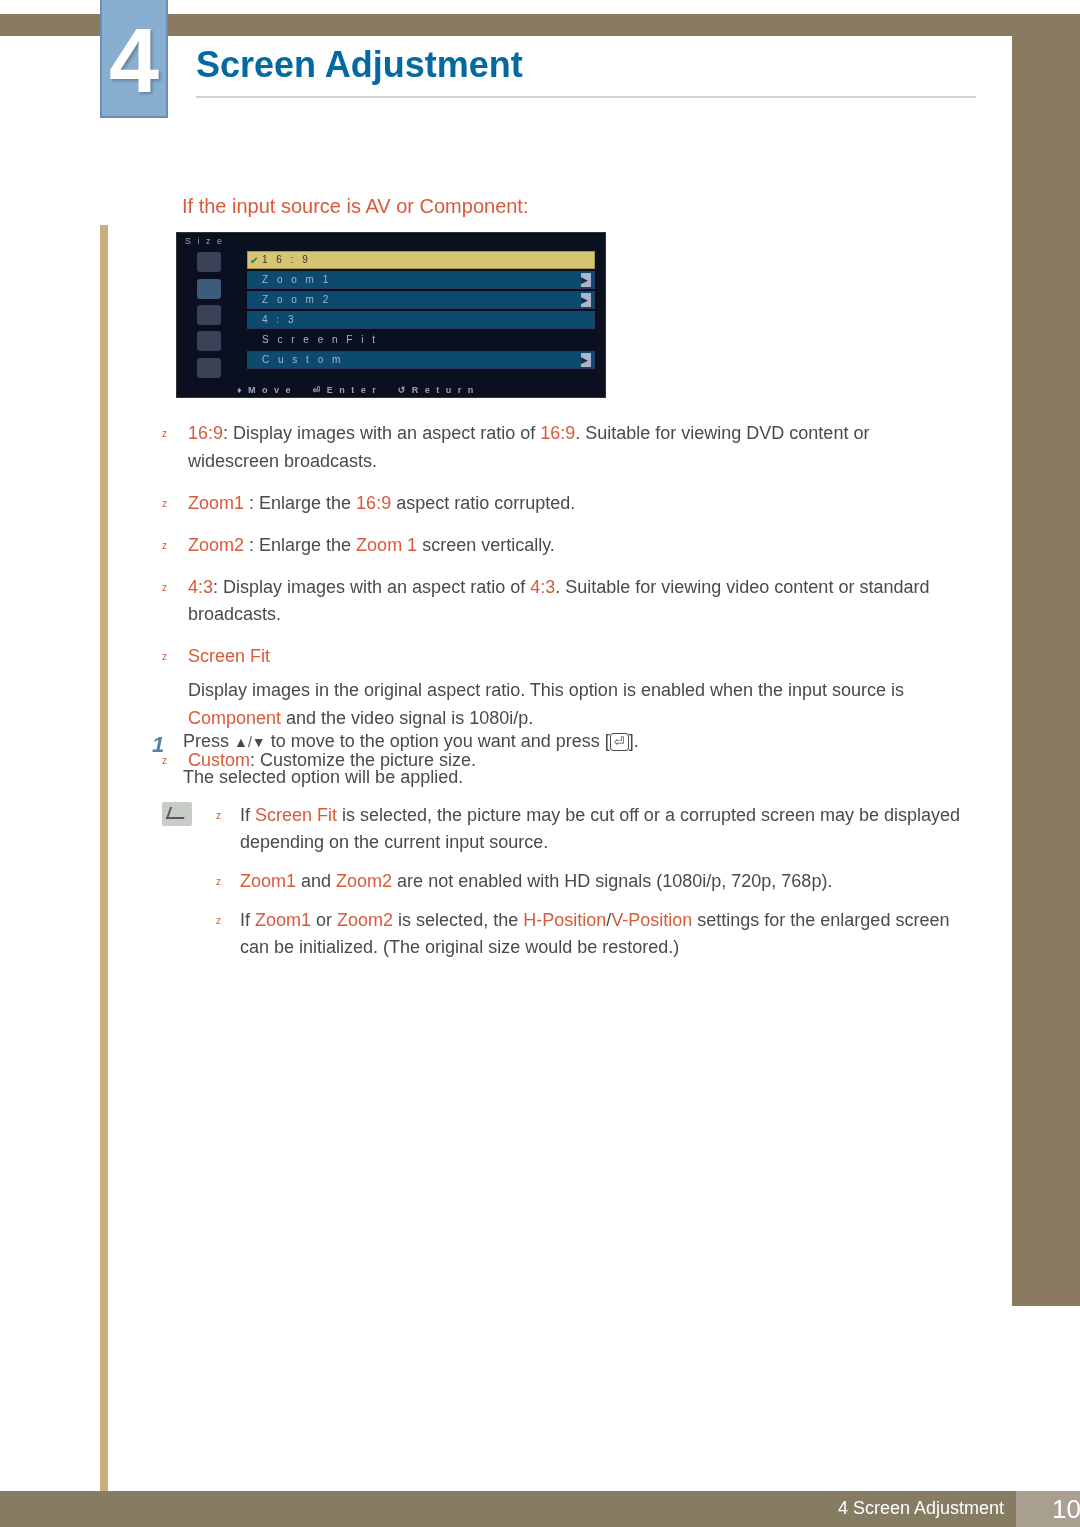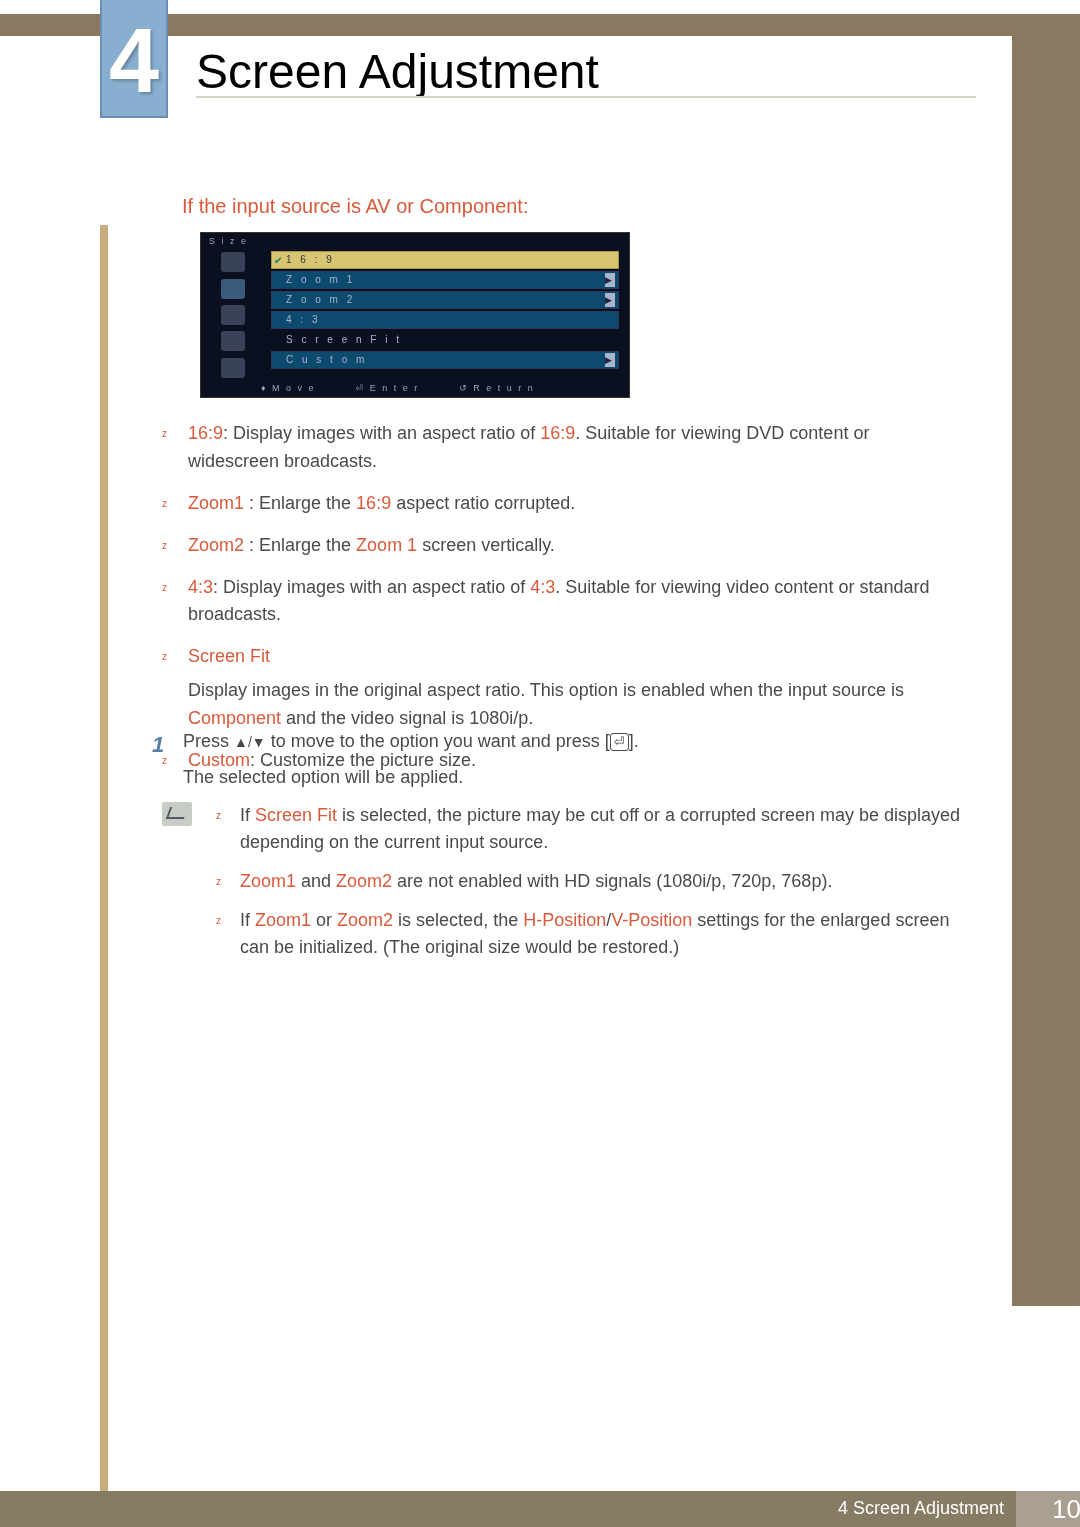--- a/index.html
+++ b/index.html
@@ -52,23 +52,23 @@
     color: #ffffff;
     text-shadow: 2px 2px 3px rgba(0,0,0,.25);
     line-height: 1;
     margin-top: 6px;
   }
 
   .chapter-title {
     position: absolute;
     top: 44px;
     left: 196px;
-    font-size: 48px;
-    color: #000000;
-    font-weight: 400;
+    font-size: 36px;
+    color: #0369a1;
+    font-weight: 700;
   }
 
   .chapter-underline {
     position: absolute;
     top: 96px;
     left: 196px;
     width: 780px;
     height: 2px;
     background: #d6d2c9;
   }
@@ -88,21 +88,20 @@
   .osd {
     position: absolute;
     top: 232px;
     left: 176px;
     width: 430px;
     height: 166px;
     background: #0b1020;
     border: 1px solid #333;
     font-size: 10px;
     color: #cfd3e0;
-    margin-left: 24px;
   }
   .osd-title {
     position: absolute;
     top: 3px; left: 8px;
     font-size: 9px;
     letter-spacing: 2px;
     color: #9aa3b5;
   }
   .osd-left {
     position: absolute;
@@ -153,25 +152,26 @@
     text-align: center;
     font-size: 9px;
     line-height: 14px;
   }
   .osd-row.plain { background: transparent; border-color: transparent; }
   .osd-footer {
     position: absolute;
     bottom: 0; left: 60px; right: 0;
     height: 14px;
     display: flex;
-    gap: 40px;
+    gap: 20px;
     font-size: 9px;
     color: #9aa3b5;
     letter-spacing: 2px;
-    align-items: flex-start;
+    align-items: center;
+    font-weight: bold;
   }
 
   
   .body-list {
     position: absolute;
     top: 420px;
     left: 162px;
     width: 800px;
     font-size: 18px;
     color: #4a4a4a;

